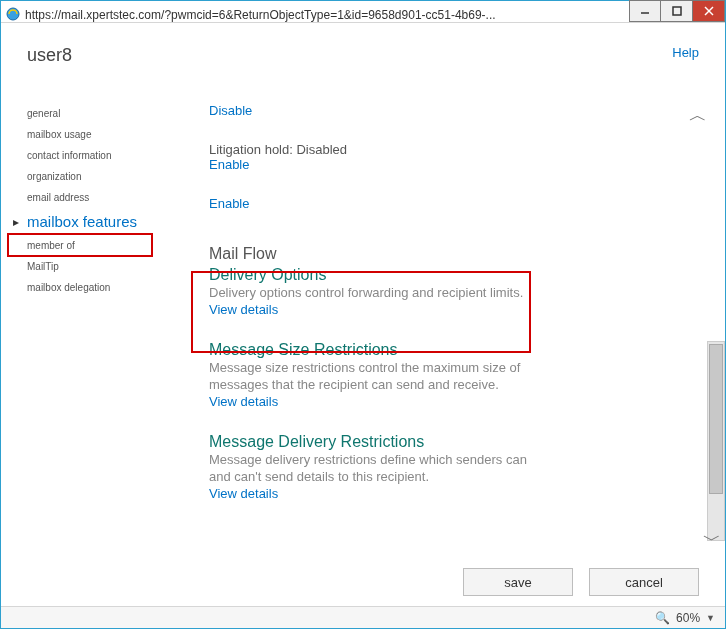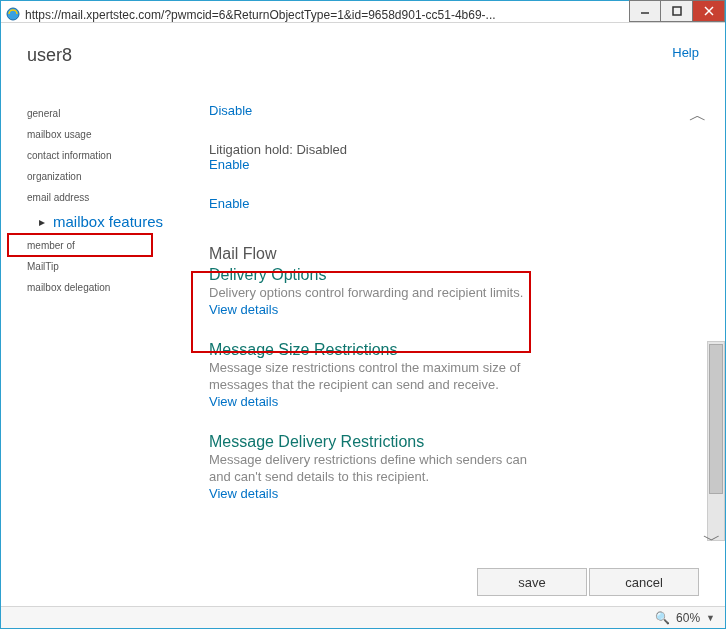--- a/index.html
+++ b/index.html
@@ -83,21 +83,20 @@
 .side-item {
   padding: 5px 0 5px 26px;
   font-size: 10px;
   color: #555;
   cursor: pointer;
   position: relative;
 }
 .side-item.active {
   color: #0072c6;
   font-size: 15px;
-  margin-left: 26px;
 }
 .side-item.active::before {
   content: "▸";
   position: absolute;
   left: 12px;
   color: #333;
   font-size: 12px;
   top: 7px;
 }
 .red-box {
@@ -141,21 +140,21 @@
 .scroll-down {
   position: absolute;
   right: 4px; bottom: 4px;
   color: #777;
   font-size: 18px;
   cursor: pointer;
 }
 .buttons-row {
   position: absolute;
   bottom: 10px; right: 26px;
-  display: flex; gap: 2px;
+  display: flex; gap: 16px;
 }
 .btn {
   width: 110px; height: 28px;
   border: 1px solid #bdbdbd;
   background: #f4f4f4;
   font-size: 13px;
   color: #333;
   cursor: pointer;
   display: flex; align-items: center; justify-content: center;
 }

